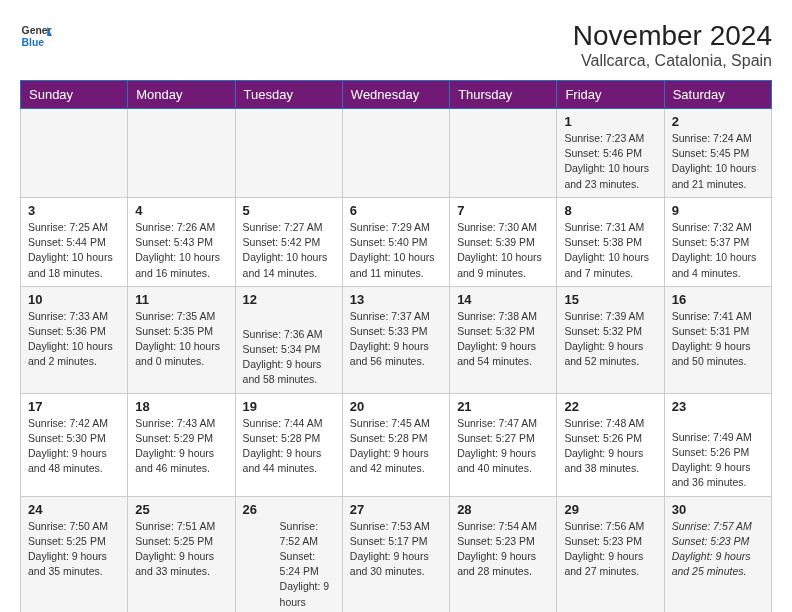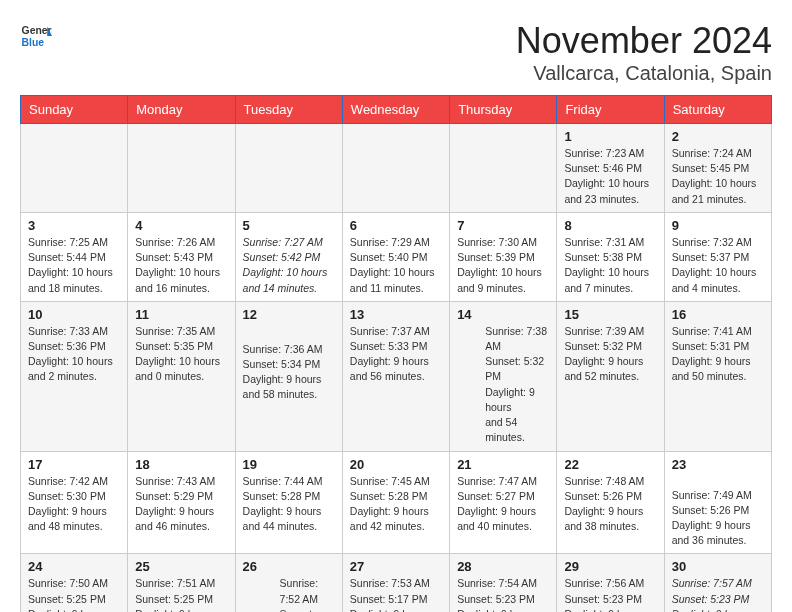--- a/index.html
+++ b/index.html
@@ -22,35 +22,35 @@
       gap: 4px;
     }
     .logo-icon {
       width: 32px;
       height: 32px;
     }
     .title-area {
       text-align: right;
     }
     .month-title {
-      font-size: 36px;
+      font-size: 28px;
       font-weight: normal;
       color: #222;
     }
     .location-title {
-      font-size: 20px;
+      font-size: 16px;
       color: #444;
     }
     table {
       width: 100%;
       border-collapse: collapse;
       font-size: 11px;
     }
     thead tr th {
-      background-color: #ef4444;
+      background-color: #701a75;
       color: #fff;
       padding: 6px 8px;
       text-align: left;
       font-size: 13px;
       font-weight: normal;
       border: 1px solid #2d6dbf;
     }
     tbody tr td {
       border: 1px solid #ccc;
       padding: 5px 7px;
@@ -141,21 +141,21 @@
         </td>
         <td>
           <span class="day-num">4</span>
           <div class="day-info" style="white-space: pre-line;">Sunrise: 7:26 AM
 Sunset: 5:43 PM
 Daylight: 10 hours
 and 16 minutes.</div>
         </td>
         <td>
           <span class="day-num">5</span>
-          <div class="day-info" style="white-space: pre-line; font-style: italic;">Sunrise: 7:27 AM
+          <div class="day-info" style="white-space: pre-line;">Sunrise: 7:27 AM
 Sunset: 5:42 PM
 Daylight: 10 hours
 and 14 minutes.</div>
         </td>
         <td>
           <span class="day-num">6</span>
           <div class="day-info" style="white-space: pre-line;">Sunrise: 7:29 AM
 Sunset: 5:40 PM
 Daylight: 10 hours
 and 11 minutes.</div>
@@ -206,21 +206,21 @@
         </td>
         <td>
           <span class="day-num">13</span>
           <div class="day-info" style="white-space: pre-line;">Sunrise: 7:37 AM
 Sunset: 5:33 PM
 Daylight: 9 hours
 and 56 minutes.</div>
         </td>
         <td>
           <span class="day-num">14</span>
-          <div class="day-info" style="white-space: pre-line; margin-left: 28px;">Sunrise: 7:38 AM
+          <div class="day-info" style="white-space: pre-line;">Sunrise: 7:38 AM
 Sunset: 5:32 PM
 Daylight: 9 hours
 and 54 minutes.</div>
         </td>
         <td>
           <span class="day-num">15</span>
           <div class="day-info" style="white-space: pre-line;">Sunrise: 7:39 AM
 Sunset: 5:32 PM
 Daylight: 9 hours
 and 52 minutes.</div>

